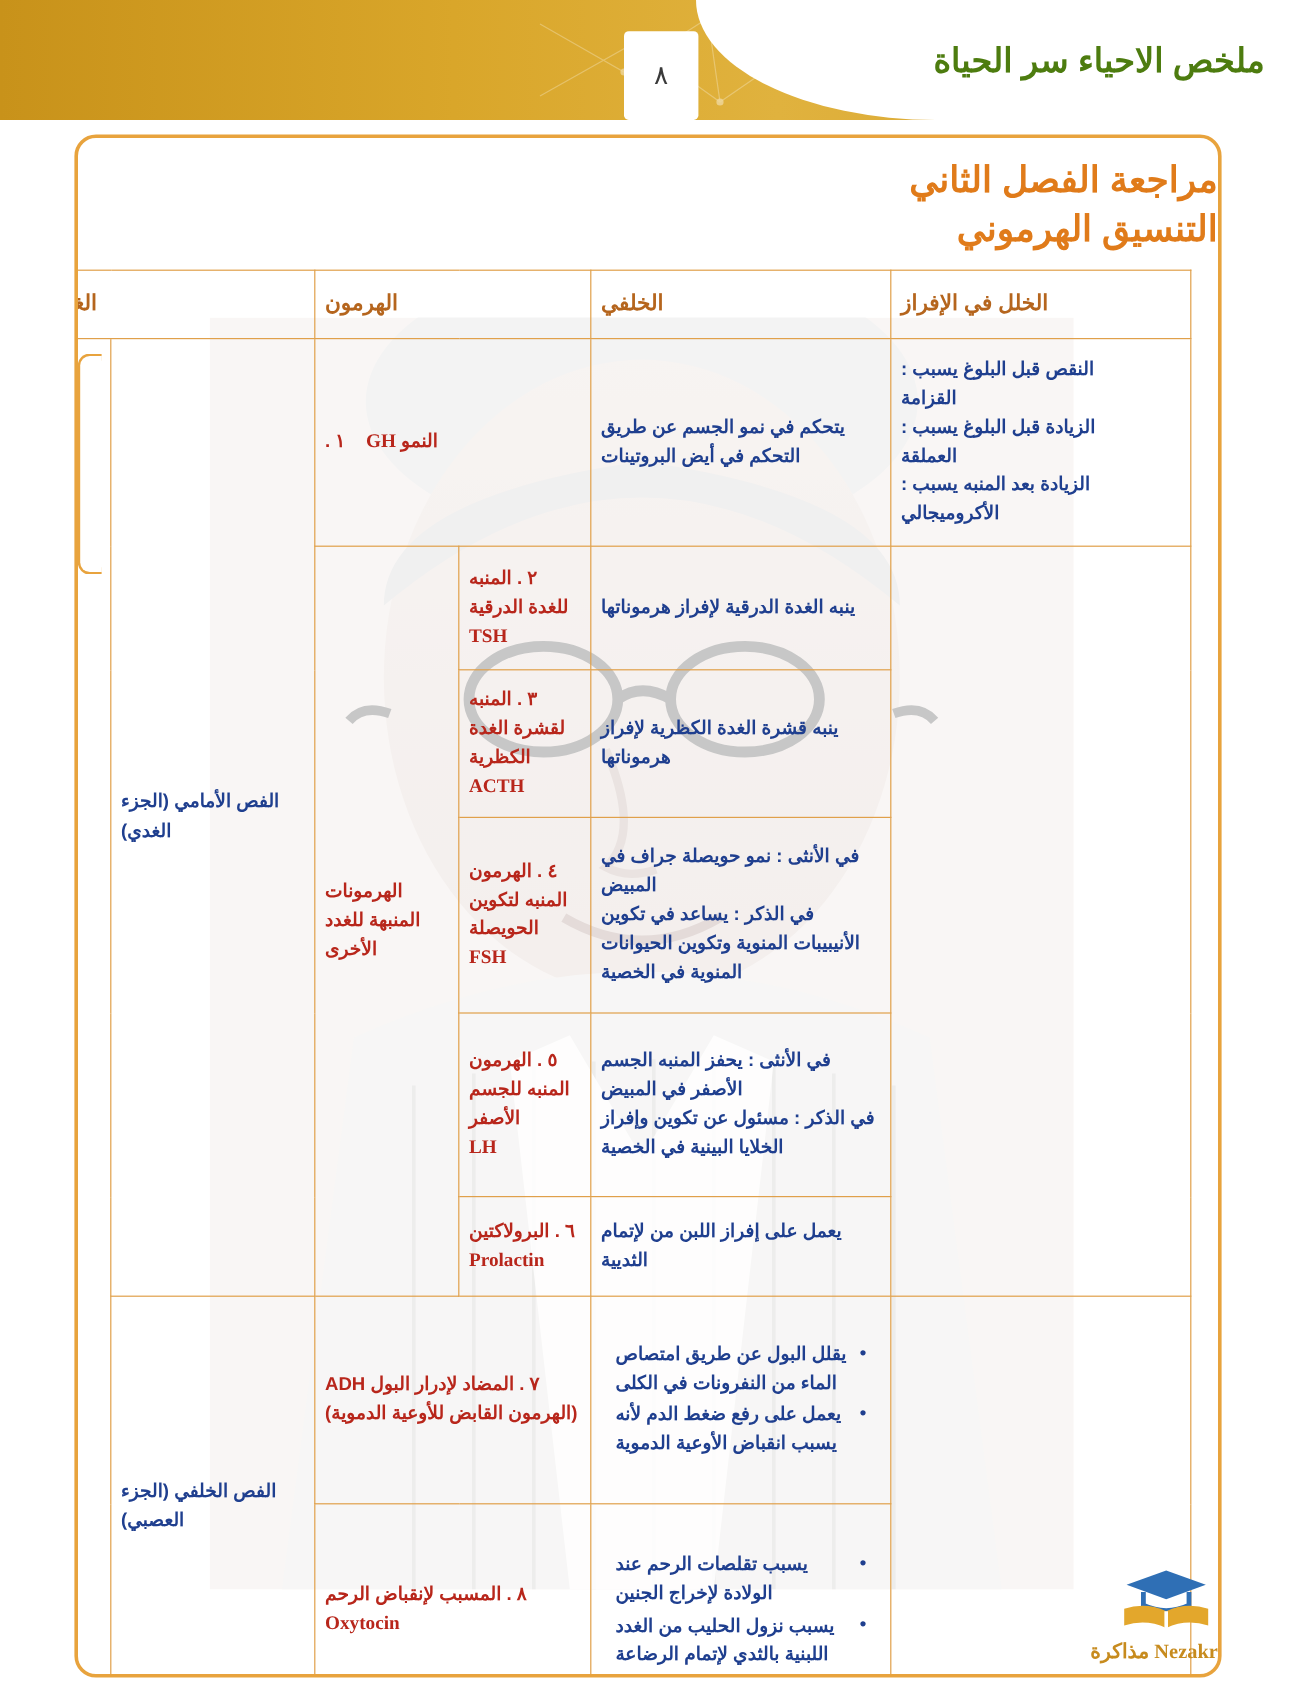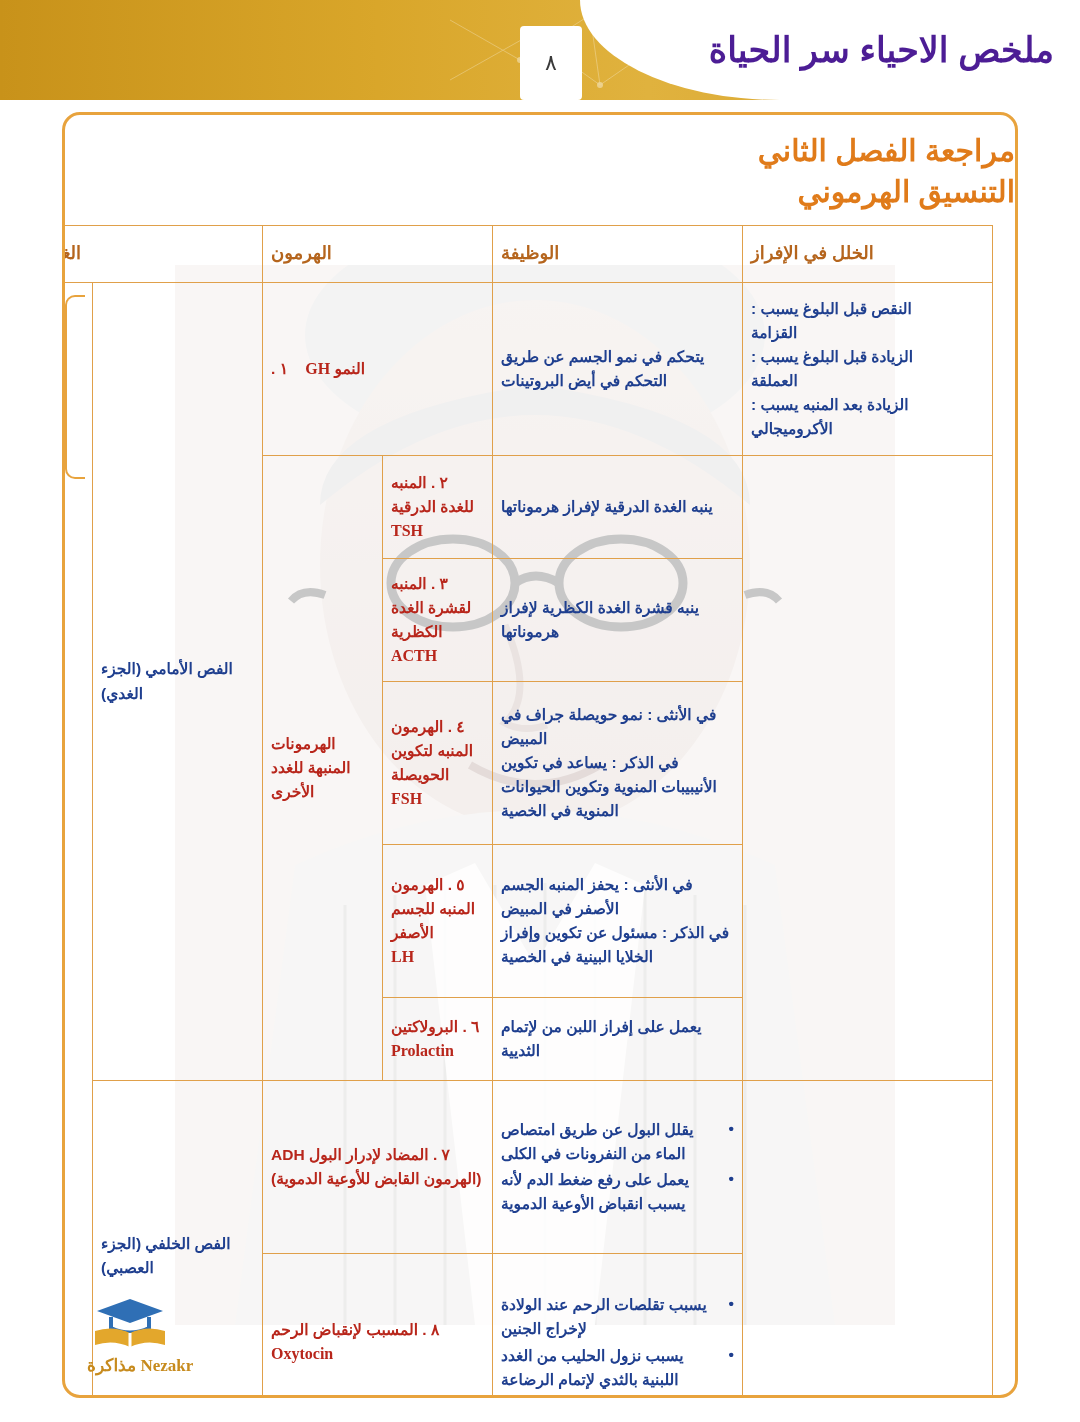--- a/index.html
+++ b/index.html
@@ -20,21 +20,21 @@
     position:absolute;right:0;top:0;width:640px;height:100px;opacity:.5;
   }
   .header-title-wrap{
     position:absolute;right:0;top:0;height:100px;width:500px;
     background:#ffffff;
     border-bottom-left-radius:200px 100px;
     display:flex;align-items:center;justify-content:flex-start;
     padding-right:26px;box-sizing:border-box;
   }
   .header-title{
-    color:#4c1d95;font-size:35px;font-weight:bold;letter-spacing:0;
+    color:#4d7c0f;font-size:28px;font-weight:bold;letter-spacing:0;
     white-space:nowrap;
     text-shadow:0 1px 0 #fff;
   }
   .page-badge{
     position:absolute;left:520px;top:26px;width:62px;height:74px;
     background:#ffffff;border-radius:4px;
     display:flex;align-items:center;justify-content:center;
     color:#3a3a3a;font-size:22px;
   }
 
@@ -81,39 +81,39 @@
     color:#b5651d;font-size:18px;font-weight:bold;
     height:44px;background:transparent;
   }
   .c-gland{width:170px;color:#1f3f8f;}
   .c-func{width:250px;}
   .c-dis{width:250px;}
   .horm-red{color:#b8261b;}
   .horm-red .en{font-family:"Liberation Serif", serif;font-size:16px;}
   .num{color:#b8261b;}
   .subcol{color:#b8261b;font-weight:bold;}
-  ul.b{margin:0;padding:0;list-style:none;}
+  ul.b{margin:12px;padding:0;list-style:none;}
   ul.b li{position:relative;padding-right:14px;margin:2px 0;}
   ul.b li:before{content:"•";position:absolute;right:0;top:-1px;color:#1f3f8f;}
 
   
   .vstrip{
     width:58px;
   }
   .vstrip .vtxt{
     writing-mode:vertical-rl;
     transform:rotate(180deg);
     white-space:nowrap;
     color:#b8261b;font-size:14px;font-weight:bold;
     display:inline-block;
   }
 
   
   .footer-logo{
-    position:absolute;left:0;right:0;bottom:19px;text-align:left;z-index:3;padding-left:22px;
+    position:absolute;left:0;right:0;bottom:8px;text-align:right;z-index:3;
   }
   .footer-logo .cap{
     display:block;color:#c78b1e;font-size:17px;font-weight:bold;margin-top:2px;
     font-family:"Liberation Serif", serif;
   }
   .bottombar{
     position:absolute;left:0;bottom:0;width:1080px;height:18px;background:#ffffff;
   }
 </style>
 </head>
@@ -200,21 +200,21 @@
         <col class="c-dis">
           <col class="c-func">
           <col style="width:110px">
           <col style="width:120px">
           <col class="c-gland">
           <col style="width:58px">
       </colgroup>
       <thead>
         <tr>
           <th>الخلل في الإفراز</th>
-          <th>الوظيفة</th>
+          <th>الخلفي</th>
           <th colspan="2">الهرمون</th>
           <th colspan="2">الغدة</th>
         </tr>
       </thead>
       <tbody>
 
         <tr>
           <td rowspan="1" style="height:160px">
             <div>النقص قبل البلوغ يسبب :</div>
             <div>القزامة</div>

